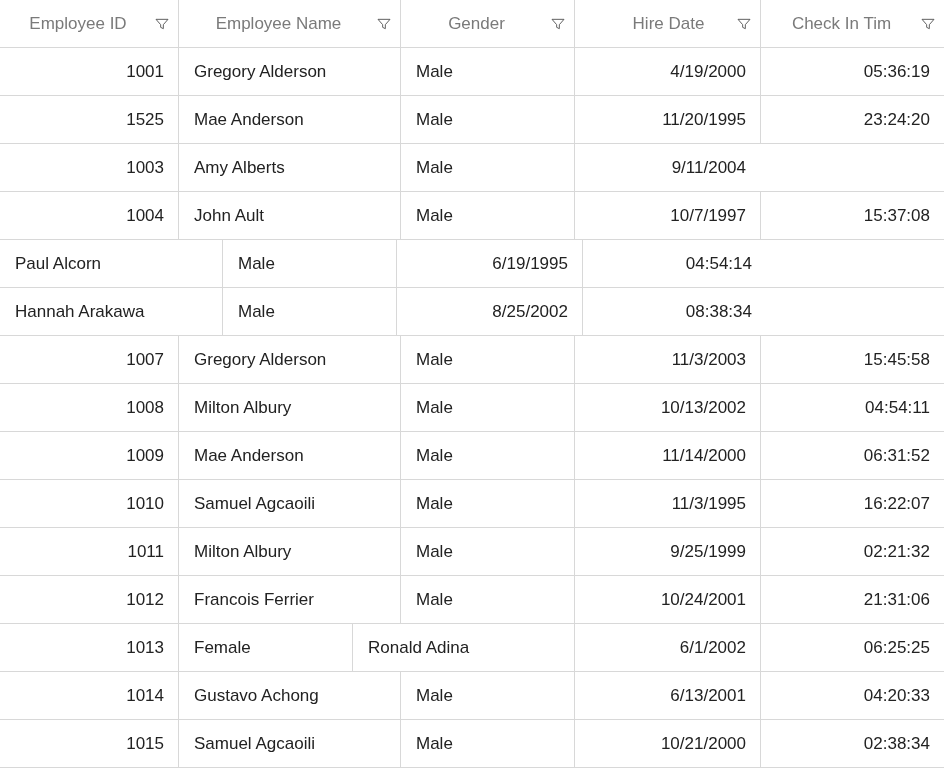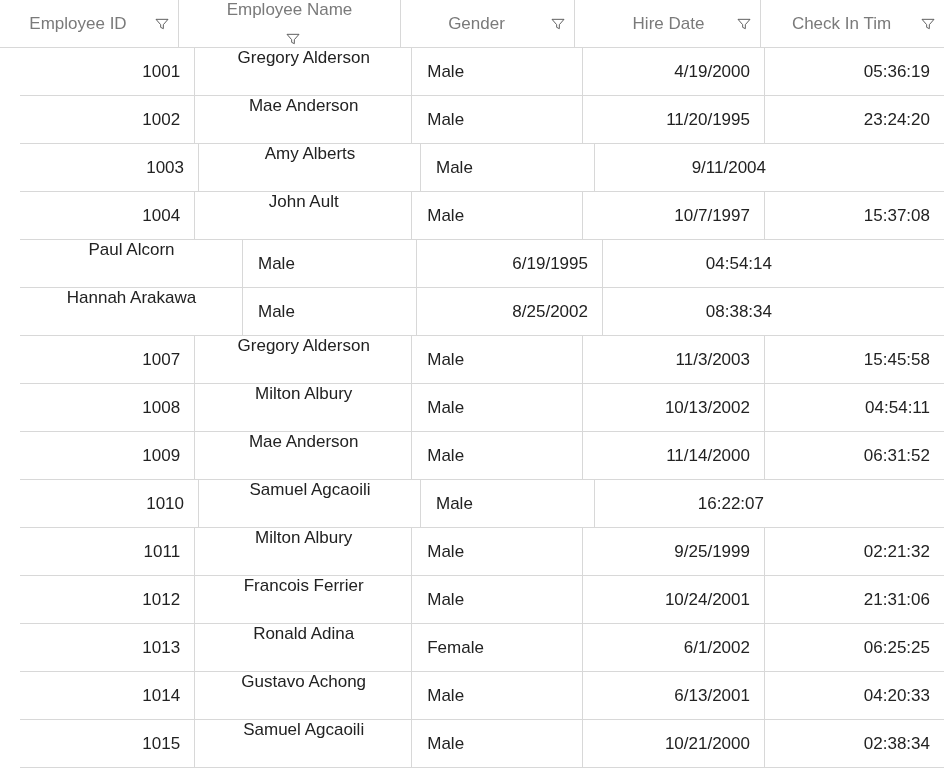--- a/index.html
+++ b/index.html
@@ -56,21 +56,20 @@
       width: 16px;
       height: 16px;
       stroke: #555;
       fill: none;
       stroke-width: 1.4;
     }
     .data-row {
       display: flex;
       height: 48px;
       border-bottom: 1px solid #d8d8d8;
-      margin-left: 20px;
     }
     .data-cell {
       height: 100%;
       border-left: 1px solid #d8d8d8;
       display: flex;
       align-items: center;
       padding: 0 14px;
       color: #222;
       overflow: hidden;
       white-space: nowrap;
@@ -80,21 +79,21 @@
     }
     .data-cell.right {
       justify-content: flex-end;
     }
     .data-cell.left {
       justify-content: flex-start;
       padding-left: 15px;
     }
     
     .col0 { width: 178px; }
-    .col1 { width: 222px; flex-direction: column; }
+    .col1 { width: 222px; }
     .col2 { width: 174px; }
     .col3 { width: 186px; padding-left: 32px; }
     .col4 { width: 184px; }
   </style>
 </head>
 <body>
 
 <div class="grid">
   <div class="header-row">
     <div class="header-cell col0">
@@ -140,21 +139,21 @@
   </div>
   <div id="grid-body">
       <div class="data-row">
         <div class="data-cell col0 right">1001</div>
         <div class="data-cell col1 left">Gregory Alderson</div>
         <div class="data-cell col2 left">Male</div>
         <div class="data-cell col3 right">4/19/2000</div>
         <div class="data-cell col4 right">05:36:19</div>
       </div>
       <div class="data-row">
-        <div class="data-cell col0 right">1002</div>
+        <div class="data-cell col0 right">1525</div>
         <div class="data-cell col1 left">Mae Anderson</div>
         <div class="data-cell col2 left">Male</div>
         <div class="data-cell col3 right">11/20/1995</div>
         <div class="data-cell col4 right">23:24:20</div>
       </div>
       <div class="data-row">
         <div class="data-cell col0 right">1003</div>
         <div class="data-cell col1 left">Amy Alberts</div>
         <div class="data-cell col2 left">Male</div>
         <div class="data-cell col3 right">9/11/2004</div>
@@ -196,40 +195,41 @@
         <div class="data-cell col0 right">1009</div>
         <div class="data-cell col1 left">Mae Anderson</div>
         <div class="data-cell col2 left">Male</div>
         <div class="data-cell col3 right">11/14/2000</div>
         <div class="data-cell col4 right">06:31:52</div>
       </div>
       <div class="data-row">
         <div class="data-cell col0 right">1010</div>
         <div class="data-cell col1 left">Samuel Agcaoili</div>
         <div class="data-cell col2 left">Male</div>
+        <div class="data-cell col3 right">11/3/1995</div>
         <div class="data-cell col4 right">16:22:07</div>
       </div>
       <div class="data-row">
         <div class="data-cell col0 right">1011</div>
         <div class="data-cell col1 left">Milton Albury</div>
         <div class="data-cell col2 left">Male</div>
         <div class="data-cell col3 right">9/25/1999</div>
         <div class="data-cell col4 right">02:21:32</div>
       </div>
       <div class="data-row">
         <div class="data-cell col0 right">1012</div>
         <div class="data-cell col1 left">Francois Ferrier</div>
         <div class="data-cell col2 left">Male</div>
         <div class="data-cell col3 right">10/24/2001</div>
         <div class="data-cell col4 right">21:31:06</div>
       </div>
       <div class="data-row">
         <div class="data-cell col0 right">1013</div>
+        <div class="data-cell col2 left">Female</div>
         <div class="data-cell col1 left">Ronald Adina</div>
-        <div class="data-cell col2 left">Female</div>
         <div class="data-cell col3 right">6/1/2002</div>
         <div class="data-cell col4 right">06:25:25</div>
       </div>
       <div class="data-row">
         <div class="data-cell col0 right">1014</div>
         <div class="data-cell col1 left">Gustavo Achong</div>
         <div class="data-cell col2 left">Male</div>
         <div class="data-cell col3 right">6/13/2001</div>
         <div class="data-cell col4 right">04:20:33</div>
       </div>

